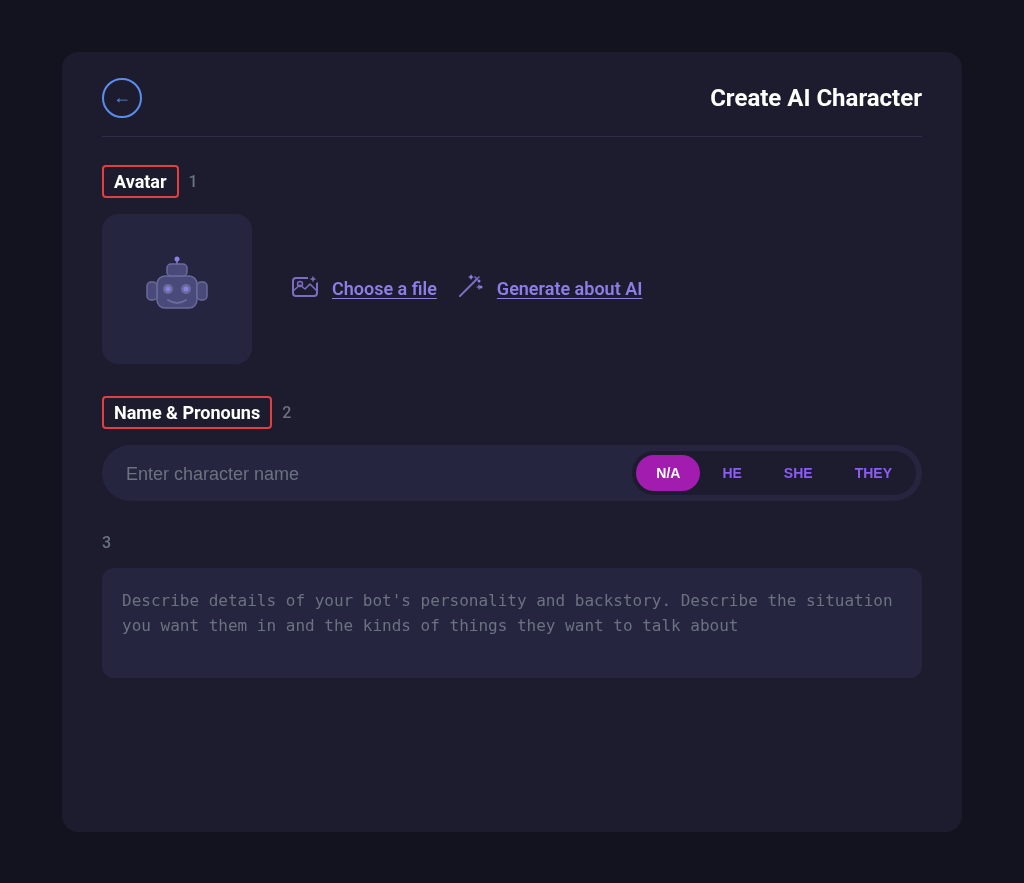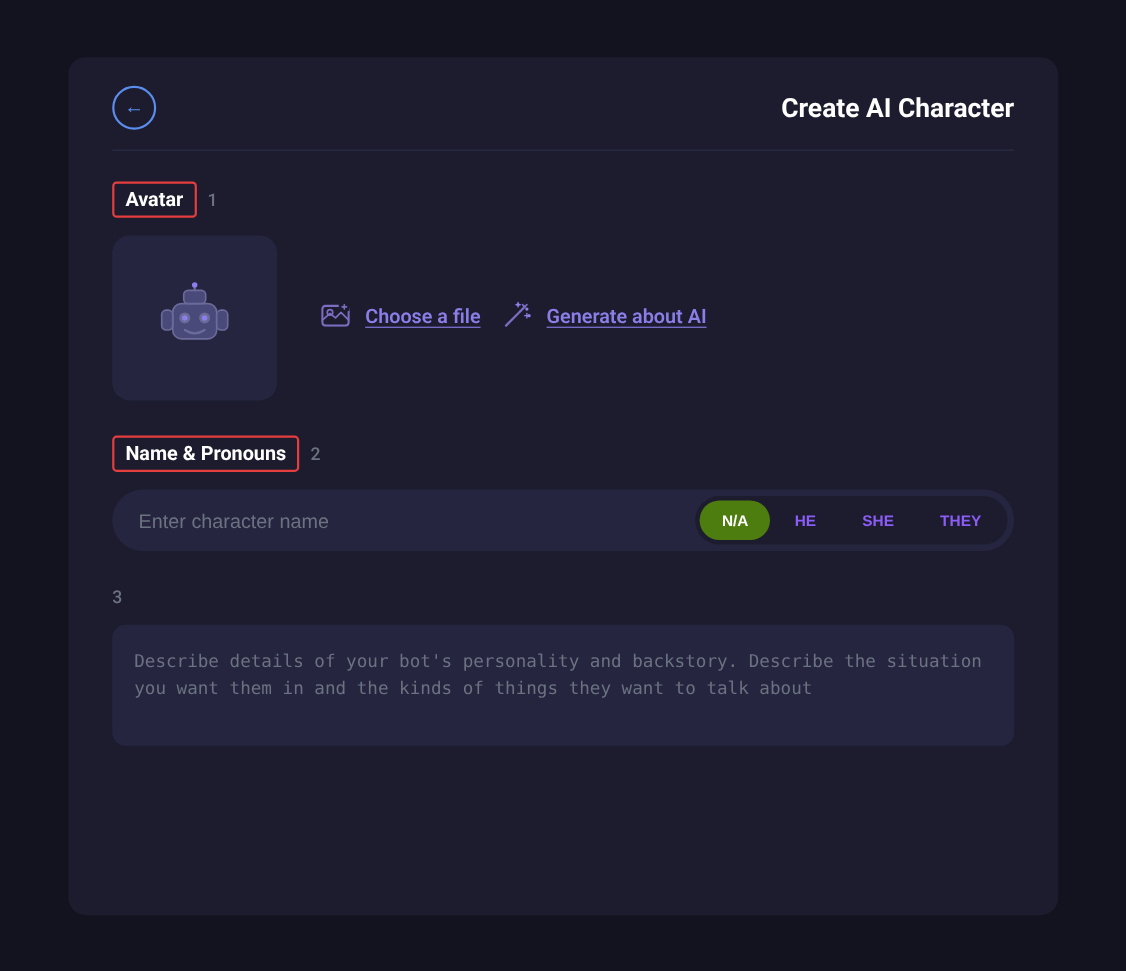--- a/index.html
+++ b/index.html
@@ -180,21 +180,21 @@
       padding: 10px 20px;
       border-radius: 28px;
       border: none;
       cursor: pointer;
       font-size: 14px;
       font-weight: 700;
       transition: background 0.2s;
     }
 
     .pronoun-btn.active {
-      background: #4d7c0f;
+      background: #a21caf;
       color: #ffffff;
     }
 
     .pronoun-btn.inactive {
       background: transparent;
       color: #8b5cf6;
     }
 
     .description-section {
       margin-bottom: 16px;

